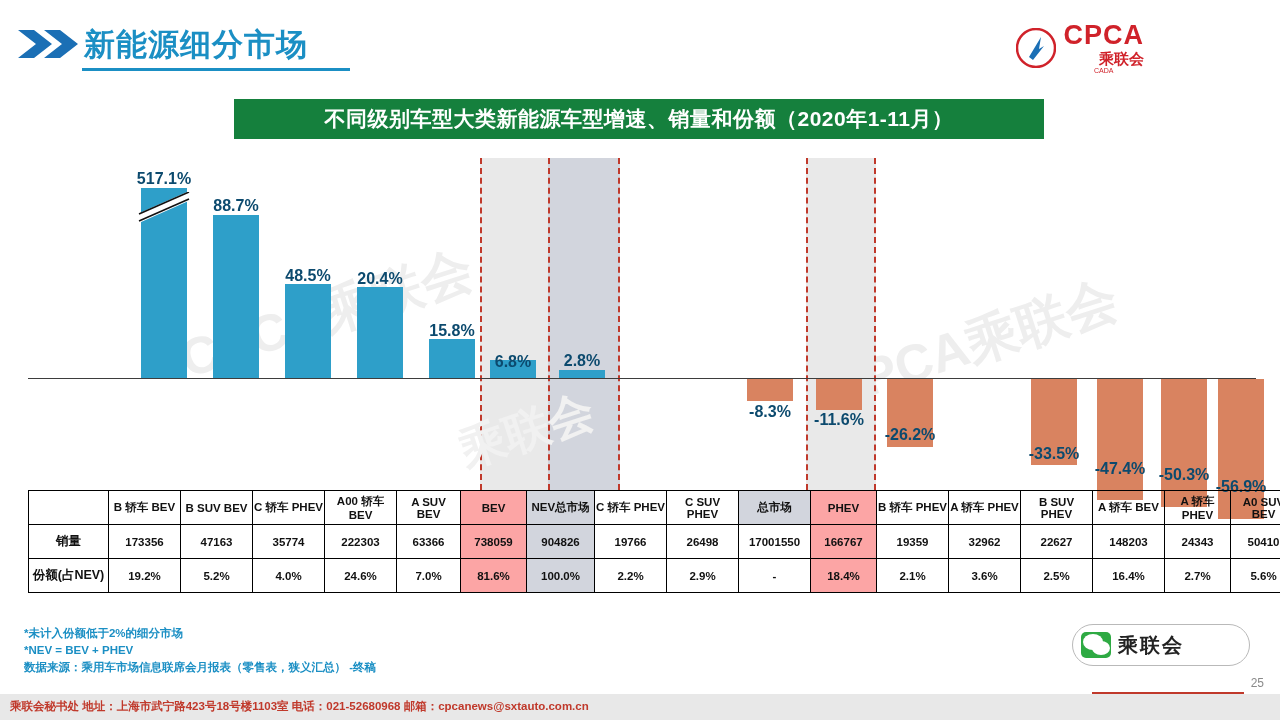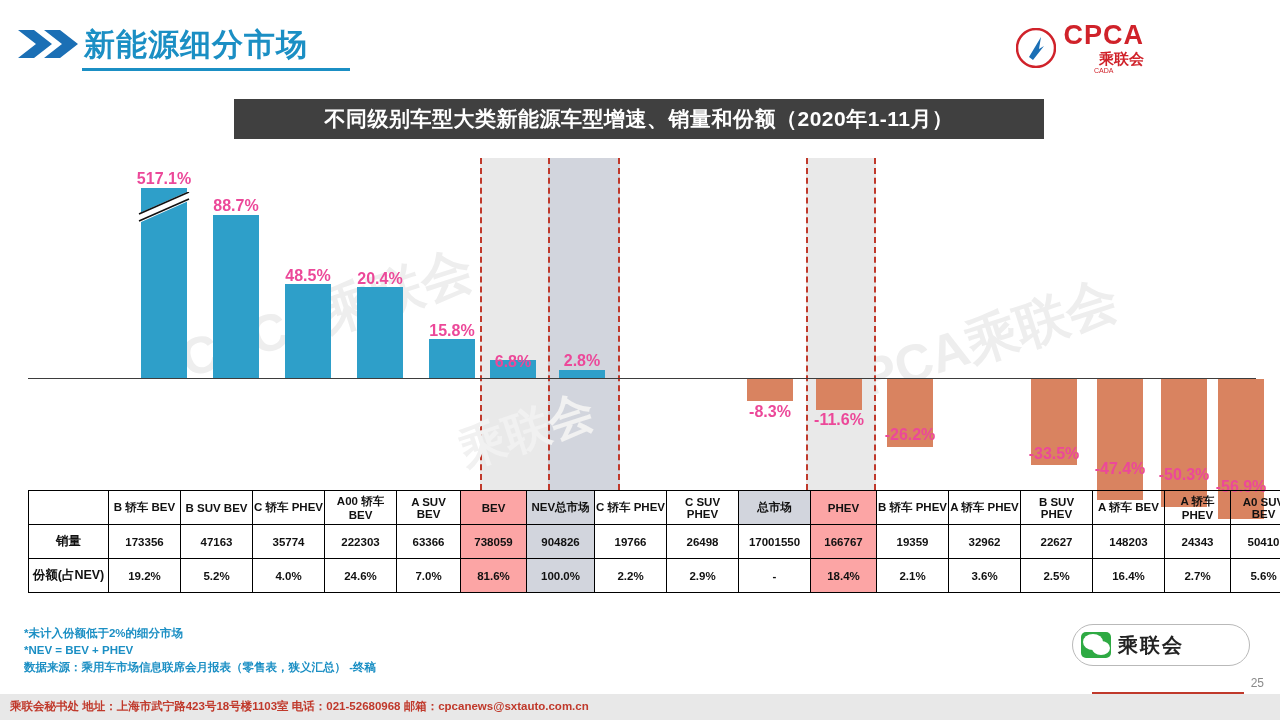--- a/index.html
+++ b/index.html
@@ -11,30 +11,30 @@
   .hdr-title{position:absolute;left:84px;top:24px;font-size:31px;color:#1b8fc4;font-weight:bold;letter-spacing:1px;}
   .hdr-underline{position:absolute;left:82px;top:68px;width:268px;height:3px;background:#1b8fc4;}
   .logo-wrap{position:absolute;right:20px;top:22px;display:flex;align-items:center;}
   .logo-mark{width:40px;height:40px;position:relative;margin-right:7px;}
   .logo-text{line-height:1;}
   .logo-cpca{font-size:27px;color:#d0222a;font-weight:bold;letter-spacing:1px;}
   .logo-cn{font-size:15px;color:#d0222a;font-weight:bold;text-align:right;margin-top:2px;}
   .logo-sub{font-size:7px;color:#d0222a;text-align:center;margin-top:1px;}
 
   
-  .band{position:absolute;left:234px;top:99px;width:810px;height:40px;background:#404040;color:#fff;font-size:21px;font-weight:bold;display:flex;align-items:center;justify-content:center;letter-spacing:0.5px;}
+  .band{position:absolute;left:234px;top:99px;width:810px;height:40px;background:#15803d;color:#fff;font-size:21px;font-weight:bold;display:flex;align-items:center;justify-content:center;letter-spacing:0.5px;}
 
   
   .chart{position:absolute;left:28px;top:150px;width:1228px;height:340px;}
   .zeroline{position:absolute;left:0;top:228px;width:1228px;height:1px;background:#3d3d3d;}
   .col{position:absolute;top:0;height:340px;}
   .bar{position:absolute;left:50%;transform:translateX(-50%);width:46px;}
   .bar.pos{background:#2e9fc9;bottom:112px;}
   .bar.neg{background:#d98360;top:229px;}
-  .vlabel{position:absolute;left:50%;transform:translateX(-50%);font-size:16px;font-weight:bold;color:#ec4899;white-space:nowrap;}
+  .vlabel{position:absolute;left:50%;transform:translateX(-50%);font-size:16px;font-weight:bold;color:#0c4a6e;white-space:nowrap;}
   .hl{position:absolute;top:8px;height:332px;}
   .hl-grey{background:#e9e9e9;}
   .hl-dark{background:#d2d5dd;}
   .hl-dash{border-left:2px dashed #c0392b;border-right:2px dashed #c0392b;}
   .slash{position:absolute;width:54px;height:30px;left:50%;transform:translateX(-50%);}
 
   
   .wm{position:absolute;color:rgba(255,255,255,0);font-weight:bold;pointer-events:none;}
   .wm1{left:175px;top:280px;font-size:52px;color:#eeeeee;transform:rotate(-18deg);}
   .wm2{left:820px;top:310px;font-size:52px;color:#eeeeee;transform:rotate(-18deg);}

